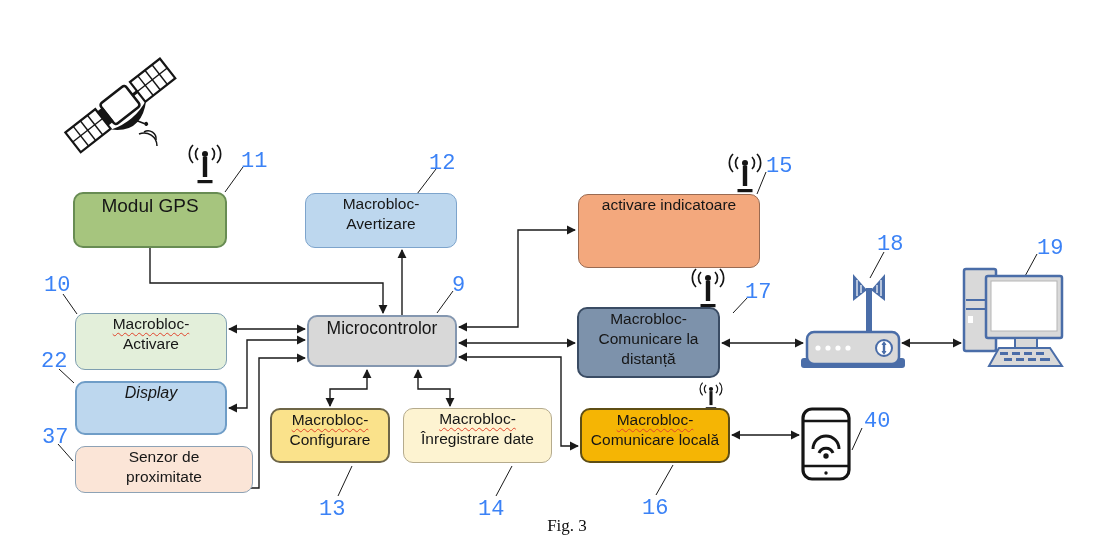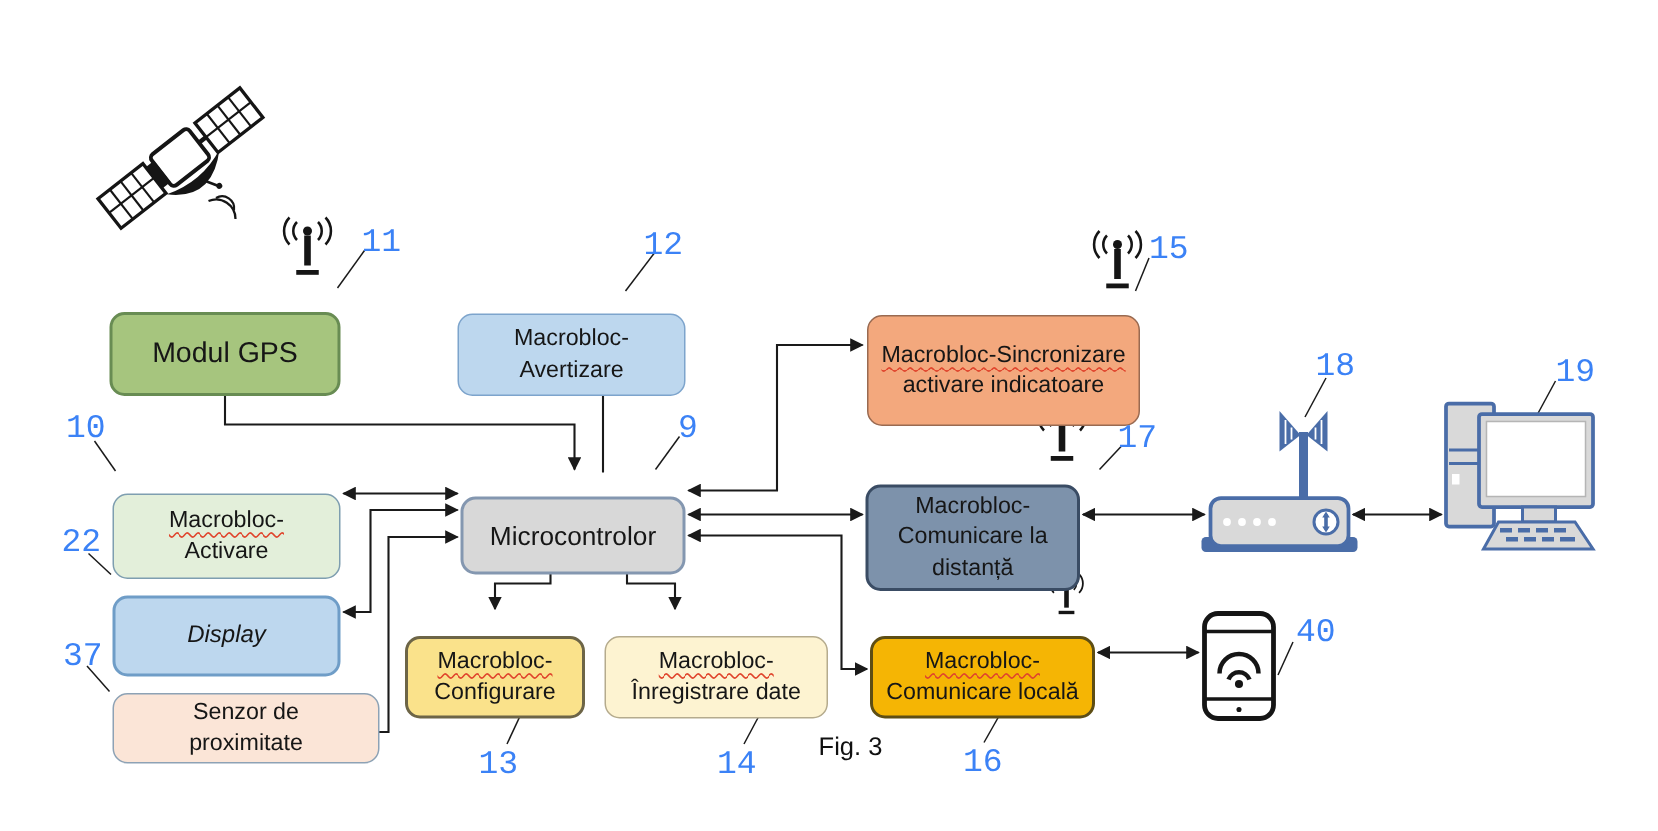--- a/index.html
+++ b/index.html
@@ -1,38 +1,38 @@
 <!DOCTYPE html>
 <html><head>
 <meta charset="utf-8">
 <style>
   html,body{margin:0;padding:0;background:#fff;}
   .canvas{position:relative;width:1105px;height:554px;background:#ffffff;overflow:hidden;
           font-family:"Liberation Sans",sans-serif;}
   svg.layer{position:absolute;left:0;top:0;}
   .block{position:absolute;box-sizing:border-box;border-radius:10px;
-         display:flex;flex-direction:column;align-items:center;justify-content:center;
-         text-align:center;color:#161616;font-size:15.5px;line-height:1.3;z-index:2;margin-top:16px;}
+         display:flex;flex-direction:column;align-items:center;
+         text-align:center;color:#161616;font-size:15.5px;line-height:1.3;z-index:2;}
   .block .ln{display:block;white-space:nowrap;}
   .squiggle{text-decoration-line:underline;text-decoration-style:wavy;
             text-decoration-color:#e0442c;text-decoration-thickness:1px;text-underline-offset:3px;}
   .b-gps   {left:73px;  top:192px; width:154px; height:56px; background:#a6c57e; border:2px solid #688c53; font-size:19px;}
   .b-avert {left:305px; top:193px; width:152px; height:55px; background:#bdd7ee; border:1.5px solid #7da4cc;}
   .b-sinc  {left:578px; top:194px; width:182px; height:74px; background:#f3a87d; border:1.5px solid #996a51;}
   .b-micro {left:307px; top:315px; width:150px; height:52px; background:#d8d8d8; border:2px solid #8497b0; font-size:17.5px;}
   .b-activ {left:75px;  top:313px; width:152px; height:57px; background:#e3efda; border:1.5px solid #7e9eb0;}
   .b-disp  {left:75px;  top:381px; width:152px; height:54px; background:#bdd7ee; border:2px solid #6f9dc7; font-size:16px;font-style:italic;}
   .b-senz  {left:75px;  top:446px; width:178px; height:47px; background:#fbe5d7; border:1.5px solid #8da2b5;}
   .b-conf  {left:270px; top:408px; width:120px; height:55px; background:#fae28b; border:2px solid #6d6547;}
   .b-inreg {left:403px; top:408px; width:149px; height:55px; background:#fdf3d1; border:1.5px solid #b5ab8d;}
   .b-dist  {left:577px; top:307px; width:143px; height:71px; background:#7d92ab; border:2px solid #3a4c64;}
   .b-local {left:580px; top:408px; width:150px; height:55px; background:#f5b504; border:2px solid #5e4e14;}
   .ref{position:absolute;font-size:22px;color:#3b82f6;z-index:3;white-space:nowrap;font-family:Liberation Mono, monospace;}
-  .figcap{position:absolute;left:517px;top:488px;width:100px;text-align:center;
-          font-family:Liberation Sans, sans-serif;font-size:17px;color:#101010;z-index:3;}
+  .figcap{position:absolute;left:517px;top:516px;width:100px;text-align:center;
+          font-family:Liberation Serif, serif;font-size:17px;color:#101010;z-index:3;}
 </style>
 </head>
 <body>
 
 <div class="canvas">
 
   <svg class="layer" width="1105" height="554" viewBox="0 0 1105 554">
     <defs>
       <marker id="ah" viewBox="0 0 10 10" refX="9" refY="5" markerWidth="6.5" markerHeight="6.5" orient="auto-start-reverse">
         <path d="M0,0 L10,5 L0,10 z" fill="#1a1a1a"></path>
@@ -162,21 +162,20 @@
   <div class="block b-gps">
     <span class="ln">Modul GPS</span>
   </div>
 
   <div class="block b-avert">
     <span class="ln">Macrobloc-</span>
     <span class="ln">Avertizare</span>
   </div>
 
   <div class="block b-sinc">
-    <span class="ln squiggle">Macrobloc-Sincronizare</span>
     <span class="ln">activare indicatoare</span>
   </div>
 
   <div class="block b-micro">
     <span class="ln">Microcontrolor</span>
   </div>
 
   <div class="block b-activ">
     <span class="ln squiggle">Macrobloc-</span>
     <span class="ln">Activare</span>

